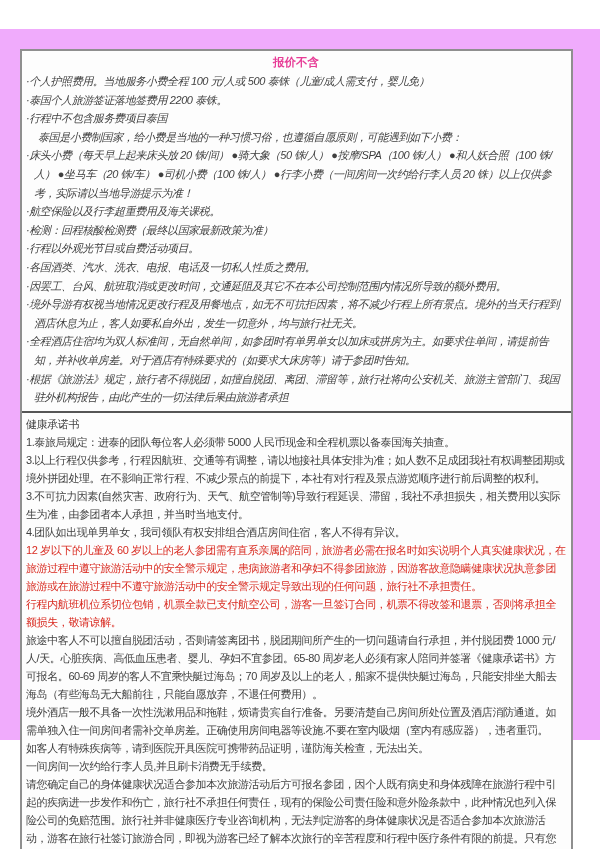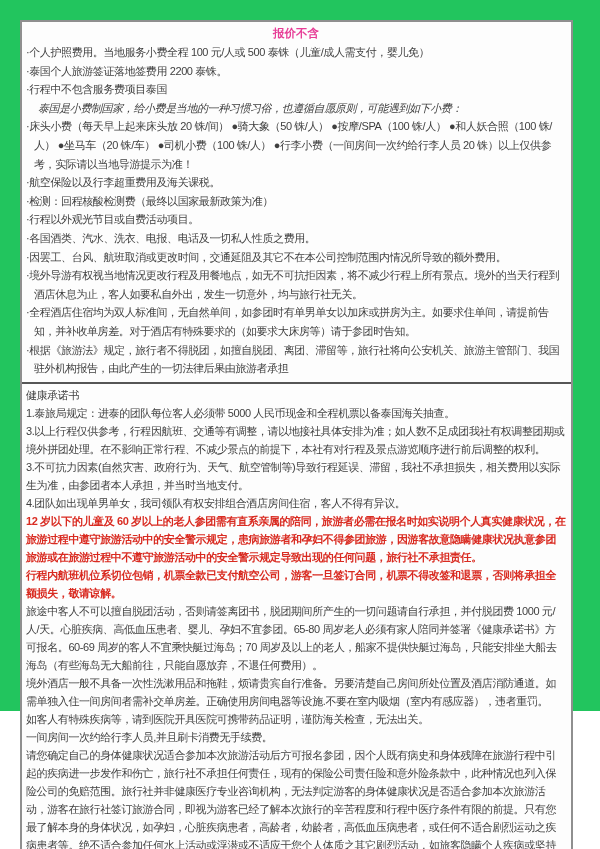--- a/index.html
+++ b/index.html
@@ -8,21 +8,22 @@
     background: #ffffff;
     width: 600px;
     height: 849px;
     overflow: hidden;
     font-family: "Liberation Sans", "DejaVu Sans", sans-serif;
   }
   .page {
     position: relative;
     width: 600px;
     height: 711px;
-    background: #22c55e;
+    background: #f0abfc;
+    margin-top: 29px;
   }
   .doc {
     position: absolute;
     left: 20px;
     top: 20px;
     width: 553px;
     border: 2px solid #8f8f8f;
     box-sizing: border-box;
     background: #fdfdfd;
   }
@@ -38,36 +39,37 @@
   p.item {
     margin: 0;
     font-size: 11px;
     letter-spacing: -0.4px;
     color: #3f3f3f;
     word-break: break-all;
   }
   p.hang {
     padding-left: 8px;
     text-indent: -8px;
+    font-style: italic;
   }
   p.indent {
     padding-left: 12px;
     font-style: italic;
   }
   .sec-title {
     margin: 0;
     text-align: center;
     font-size: 11.5px;
     font-weight: bold;
     color: #e73c96;
     line-height: 19px;
   }
   p.red {
     color: #d92b21;
-    font-weight: bold;
+    font-weight: normal;
   }
 </style>
 </head>
 <body>
 
 <div class="page">
   <div class="doc">
 
     <div class="sec sec1">
       <div class="sec-title">报价不含</div>

